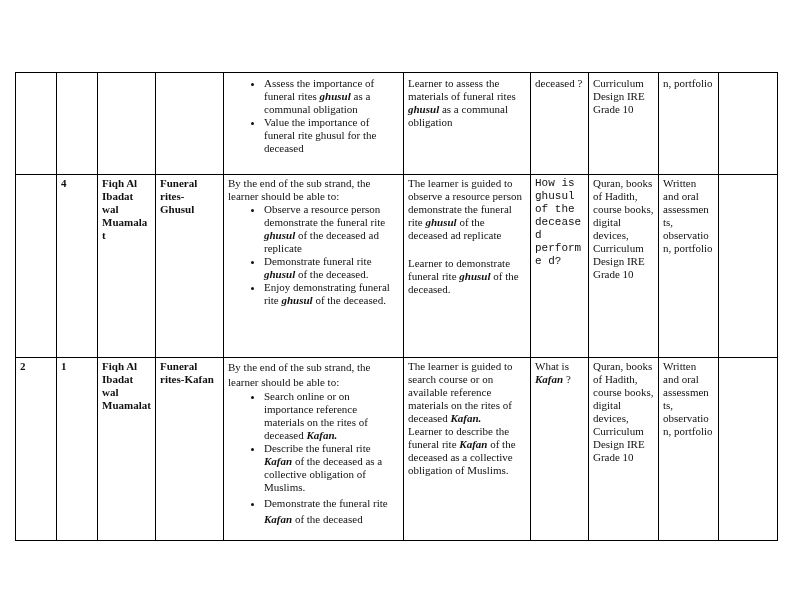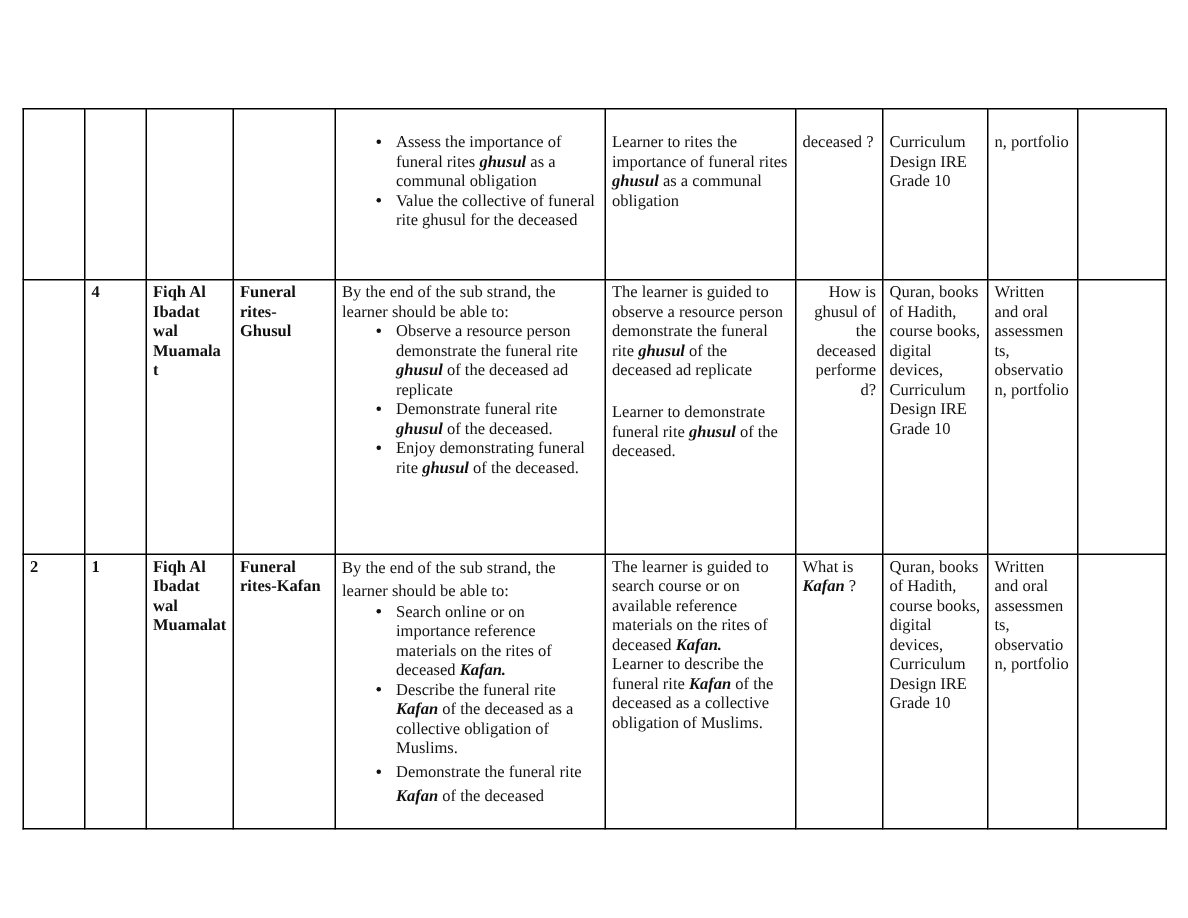--- a/index.html
+++ b/index.html
@@ -15,24 +15,24 @@
       padding: 0 4px; font-size: 11px; line-height: 13px;
       word-wrap: break-word;
     }
     .bold { font-weight: bold; }
     .obj { font-size: 11.4px; line-height: 15.2px; }
     .obj ul { margin: 0; padding-left: 36px; }
     .obj li { list-style: disc; }
     .obj.tight { line-height: 13px; }
     .exp { font-size: 11.2px; line-height: 15.2px; }
     .exp.tight { line-height: 13px; }
-    .inq-sans { font-family: Liberation Serif, serif; font-size: 10px; line-height: 12.6px; text-align: right; }
+    .inq-sans { font-family: Liberation Mono, monospace; font-size: 10px; line-height: 12.6px; }
     .small { font-size: 10.6px; line-height: 12.4px; margin-left: 24px; }
     em.bi { font-weight: bold; font-style: italic; }
-    tr.r1 td { height: 97px; padding-top: 16px; }
+    tr.r1 td { height: 97px; padding-top: 4px; }
     tr.r2 td { height: 180px; padding-top: 2px; }
     tr.r3 td { height: 180px; padding-top: 2px; }
     .gap { height: 15px; }
   </style>
 </head>
 <body>
 
 <table class="scheme">
   <colgroup>
     <col style="width:41px">
@@ -49,25 +49,25 @@
 
   <tbody>
       <tr class="r1">
     <td></td>
     <td></td>
     <td class="bold small"></td>
     <td class="bold small"></td>
     <td class="obj">
       <ul>
         <li><span>Assess the importance of funeral rites </span><em class="bi">ghusul</em><span> as a communal obligation</span></li>
-        <li><span>Value the collective of funeral rite ghusul for the deceased</span></li>
+        <li><span>Value the importance of funeral rite ghusul for the deceased</span></li>
       </ul>
     </td>
     <td class="exp">
-      <div><span>Learner to rites the importance of funeral rites </span><em class="bi">ghusul</em><span> as a communal obligation</span></div>
+      <div><span>Learner to assess the materials of funeral rites </span><em class="bi">ghusul</em><span> as a communal obligation</span></div>
     </td>
     <td class="small">deceased ?</td>
     <td class="small">Curriculum Design IRE Grade 10</td>
     <td class="small">n, portfolio</td>
     <td></td>
   </tr>
 
   <tr class="r2">
     <td class="bold small"></td>
     <td class="bold small">4</td>

